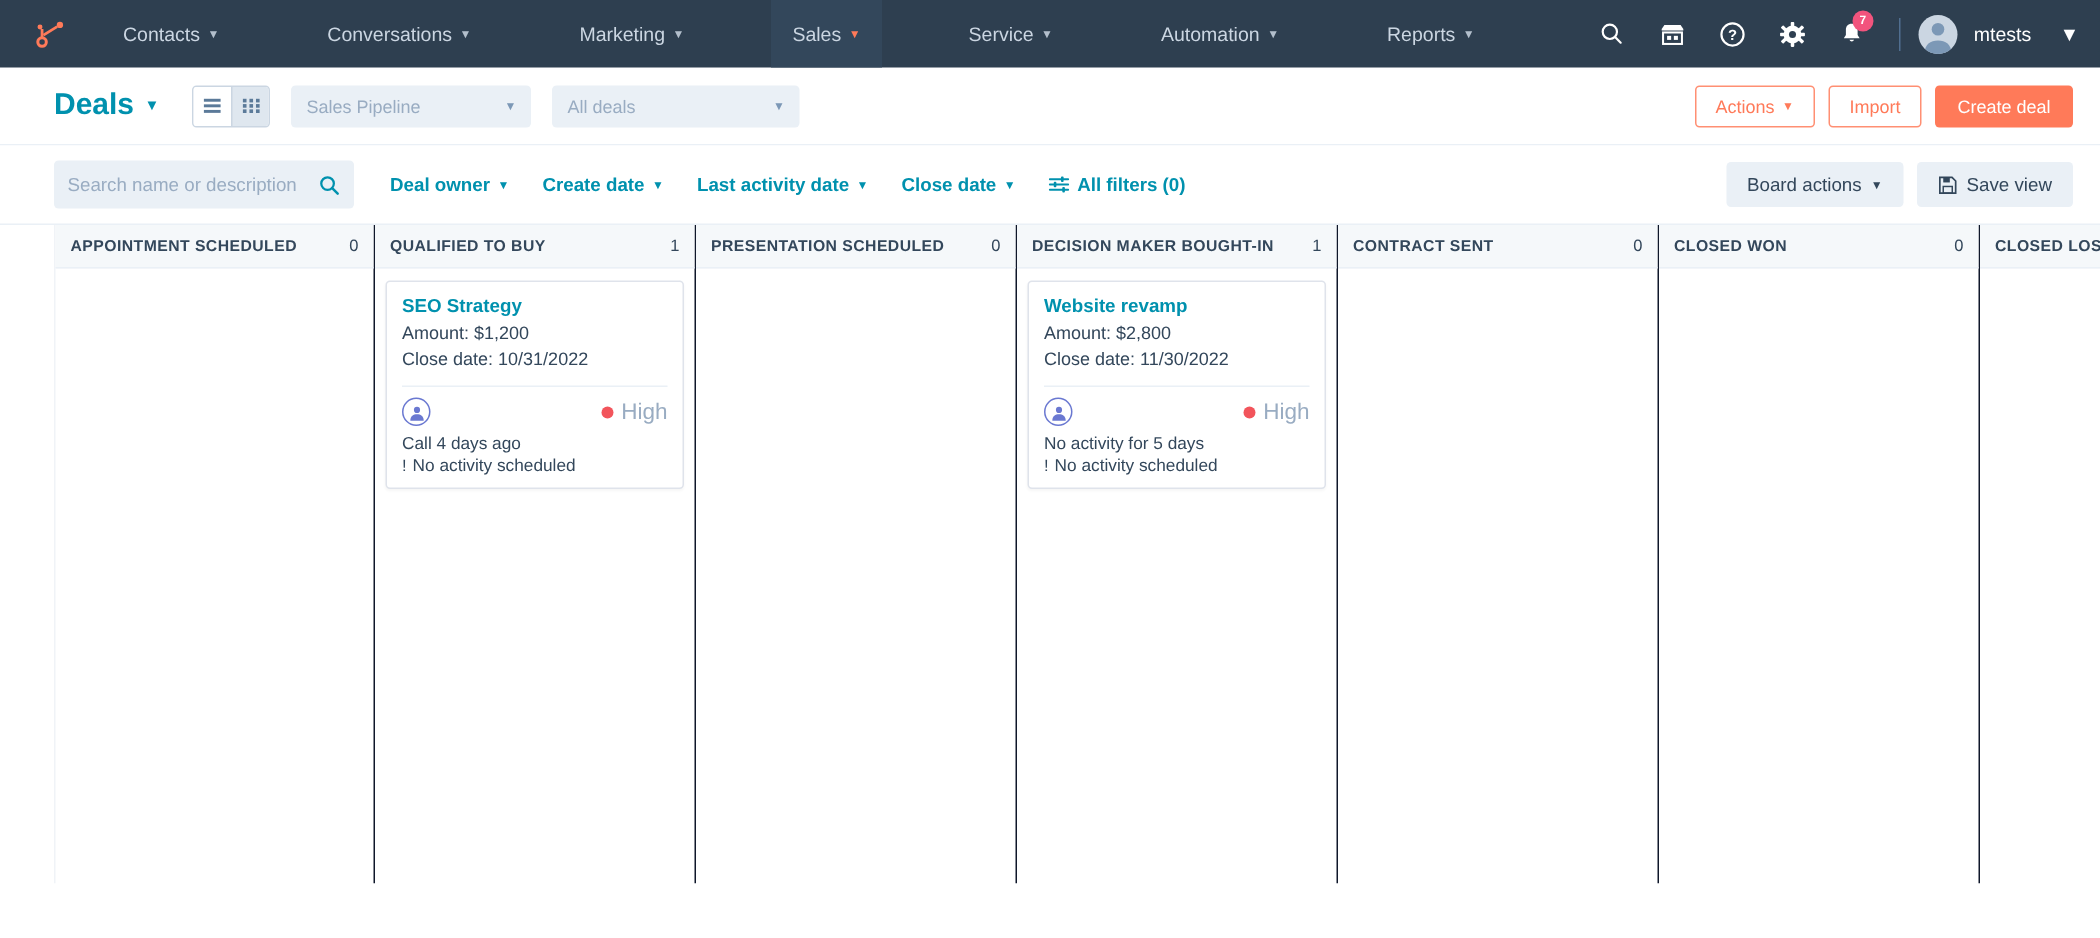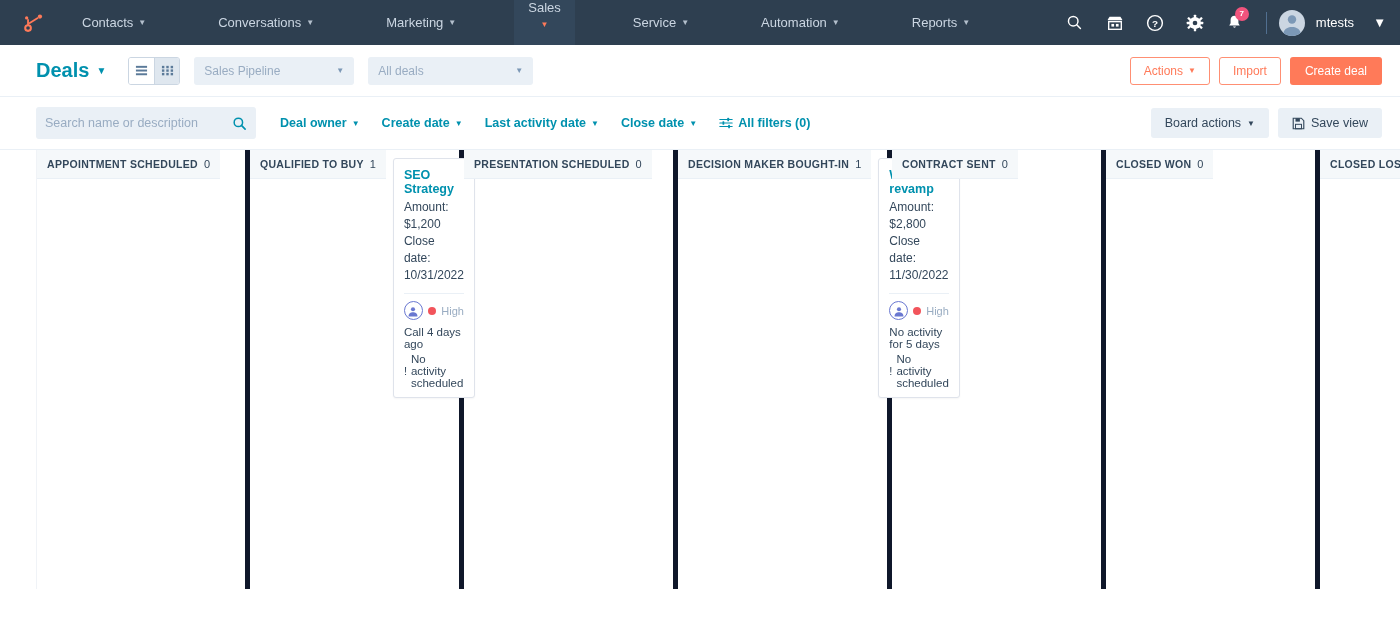--- a/index.html
+++ b/index.html
@@ -20,21 +20,21 @@
   .logo-wrap {
     width: 68px; display: flex; align-items: center; justify-content: center;
     flex: 0 0 68px; cursor: pointer;
   }
   .nav-items { display: flex; align-items: stretch; gap: 44px; }
   .nav-item {
     display: flex; align-items: center; gap: 5px;
     padding: 0 14px; color: #cbd6e2; font-size: 13px;
     cursor: pointer; white-space: nowrap;
   }
-  .nav-item.active { background: #33475b; flex-direction: column; }
+  .nav-item.active { background: #33475b; }
   .nav-item .chev { font-size: 8px; opacity: .85; }
   .nav-item.active .chev { color: #ff7a59; opacity: 1; }
   .nav-right {
     margin-left: auto; display: flex; align-items: center;
     gap: 2px; padding-right: 14px;
   }
   .nav-icon {
     width: 38px; height: 45px; display: flex; align-items: center;
     justify-content: center; cursor: pointer; position: relative;
     color: #ffffff;
@@ -98,21 +98,21 @@
     border: none; border-radius: 3px; font-size: 12px;
     display: flex; align-items: center; cursor: pointer; font-family: inherit;
   }
 
   
   .filterbar {
     height: 53px; background: #fff; display: flex; align-items: center;
     padding: 0 18px 0 36px; border-bottom: 1px solid #eaf0f6;
   }
   .search-wrap {
-    width: 220px; height: 30px; background: #eaf0f6; border-radius: 3px;
+    width: 200px; height: 30px; background: #eaf0f6; border-radius: 3px;
     display: flex; align-items: center; padding: 16px 9px; gap: 4px;
     overflow: hidden;
   }
   .search-input {
     border: none; background: transparent; outline: none; flex: 1;
     font-size: 12.5px; color: #516f90; font-family: inherit; min-width: 0;
   }
   .search-input::placeholder { color: #99acc2; }
   .filter-link {
     margin-left: 22px; color: #0091ae; font-size: 12.5px; font-weight: bold;
@@ -127,22 +127,22 @@
     display: flex; align-items: center; gap: 6px; cursor: pointer;
     font-family: inherit;
   }
 
   
   .board {
     display: flex; height: 439px; background: #fff;
     padding-left: 36px; overflow: hidden;
   }
   .column {
-    width: 214px; flex: 0 0 214px; display: flex; flex-direction: row;
-    border-right: 5px solid #0f172a;
+    width: 214px; flex: 0 0 214px; display: flex; flex-direction: column;
+    border-right: 1px solid #0f172a;
   }
   .column:first-child { border-left: 1px solid #f0f3f7; }
   .col-head {
     height: 29px; background: #f5f8fa; border-bottom: 1px solid #eaf0f6;
     display: flex; align-items: center; justify-content: space-between;
     padding: 0 10px;
   }
   .col-title {
     font-size: 10.5px; color: #33475b; font-weight: bold;
     letter-spacing: .3px; white-space: nowrap; overflow: hidden;
@@ -156,21 +156,21 @@
     padding: 9px 10px 8px 10px; cursor: pointer;
     box-shadow: 0 1px 2px rgba(0,0,0,.04);
   }
   .card-title {
     color: #0091ae; font-size: 12.5px; font-weight: bold; margin-bottom: 3px;
   }
   .card-line { font-size: 12px; color: #33475b; line-height: 17px; }
   .card-line b { font-weight: normal; }
   .card-divider { height: 1px; background: #eaf0f6; margin: 9px 0 7px 0; }
   .card-meta { display: flex; align-items: center; justify-content: space-between; }
-  .priority { display: flex; align-items: center; gap: 5px; font-size: 11px; color: #99acc2; }
+  .priority { display: flex; align-items: center; gap: 5px; font-size: 15px; color: #99acc2; }
   .dot { width: 8px; height: 8px; border-radius: 50%; background: #f2545b; flex: 0 0 8px; }
   .activity { font-size: 11.5px; color: #33475b; margin-top: 6px; }
   .no-activity {
     font-size: 11.5px; color: #33475b; margin-top: 3px;
     display: flex; align-items: center; gap: 4px;
   }
   .excl { color: #33475b; font-size: 11px; }
   .avatar-card {
     width: 19px; height: 19px; border-radius: 50%;
     border: 1.6px solid #6a78d1; display: flex; align-items: center;

